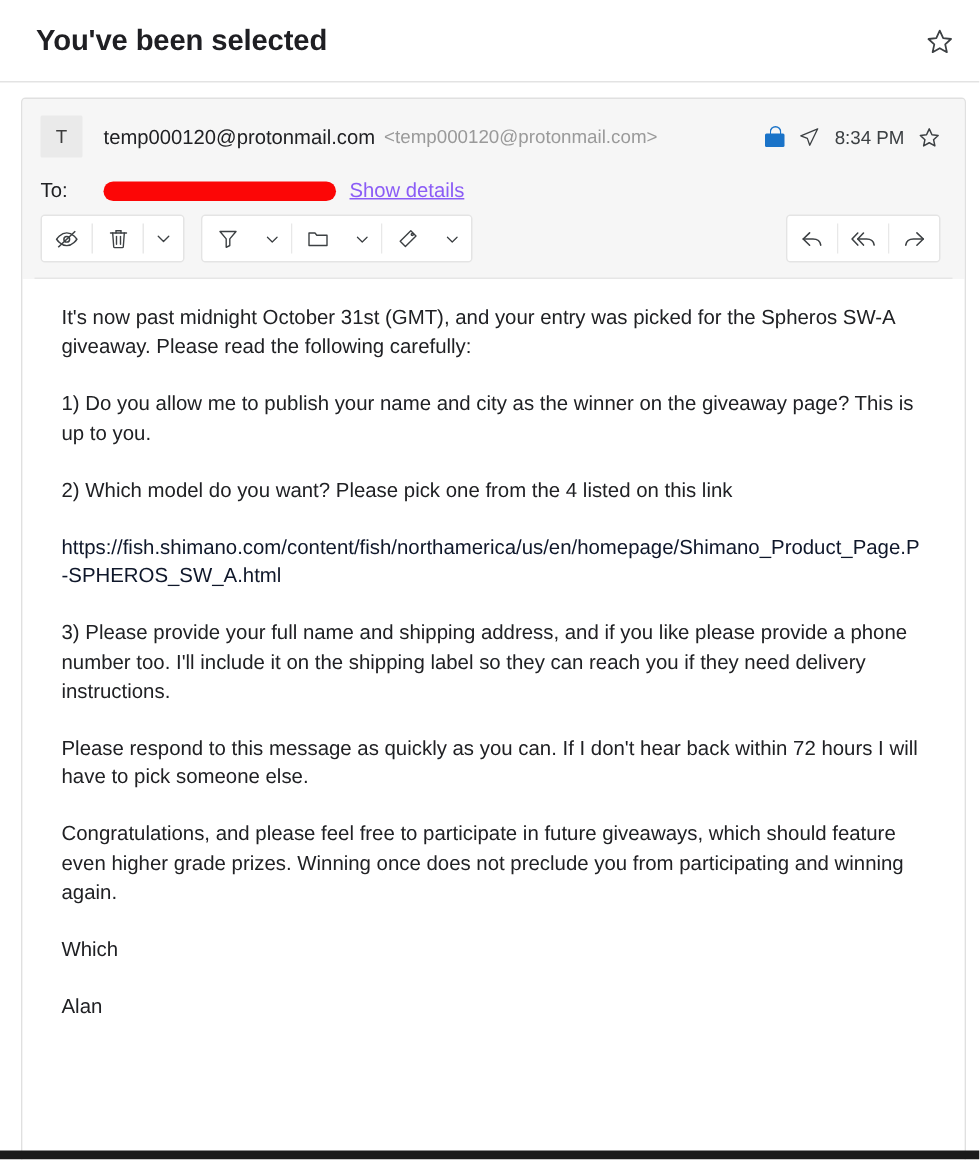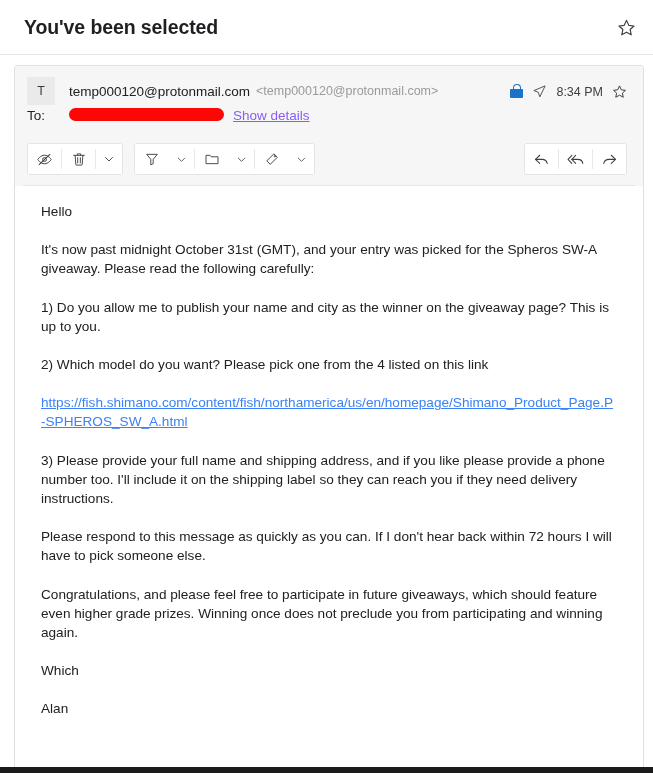--- a/index.html
+++ b/index.html
@@ -125,21 +125,21 @@
   .time-text {
     font-size: 12.5px;
     color: #3c4043;
     white-space: nowrap;
   }
   .hdr-star { cursor: pointer; display: flex; }
   .send-icon { display: flex; }
 
   .to-row {
     display: flex;
-    align-items: flex-start;
+    align-items: flex-end;
     height: 26px;
     padding: 0 4px;
     margin-top: 1px;
   }
   .to-label {
     font-size: 13.5px;
     color: #202124;
     width: 42px;
     flex: 0 0 auto;
   }
@@ -202,22 +202,21 @@
     padding: 16px 26px 0 26px;
     font-size: 13.6px;
     line-height: 19.2px;
     color: #202124;
     overflow: hidden;
   }
   .msg-body p {
     margin: 0 0 19px 0;
   }
   .body-link {
-    color: #3b82f6;
-    text-decoration: underline;
+    color: #0f172a;
     word-break: break-all;
     cursor: pointer;
   }
 
   .bottom-strip {
     position: absolute;
     left: 0; bottom: 0;
     width: 653px;
     height: 6px;
     background: #1a1a1a;
@@ -356,21 +355,20 @@
             <polyline points="14.5,6 20.5,11.8 14.5,17.6"></polyline>
             <path d="M20.5 11.8h-9.2c-4 0-6.8 2.3-7.3 5.8"></path>
           </svg>
         </div>
       </div>
 
     </div>
   </div>
 
   <div class="msg-body">
-    <p>Hello</p>
     <p>It's now past midnight October 31st (GMT), and your entry was picked for the Spheros SW-A giveaway. Please read the following carefully:</p>
     <p>1) Do you allow me to publish your name and city as the winner on the giveaway page? This is up to you.</p>
     <p>2) Which model do you want? Please pick one from the 4 listed on this link</p>
     <p><span class="body-link">https://fish.shimano.com/content/fish/northamerica/us/en/homepage/Shimano_Product_Page.P-SPHEROS_SW_A.html</span></p>
     <p>3) Please provide your full name and shipping address, and if you like please provide a phone number too. I'll include it on the shipping label so they can reach you if they need delivery instructions.</p>
     <p>Please respond to this message as quickly as you can. If I don't hear back within 72 hours I will have to pick someone else.</p>
     <p>Congratulations, and please feel free to participate in future giveaways, which should feature even higher grade prizes. Winning once does not preclude you from participating and winning again.</p>
     <p>Which</p>
     <p>Alan</p>
   </div>

